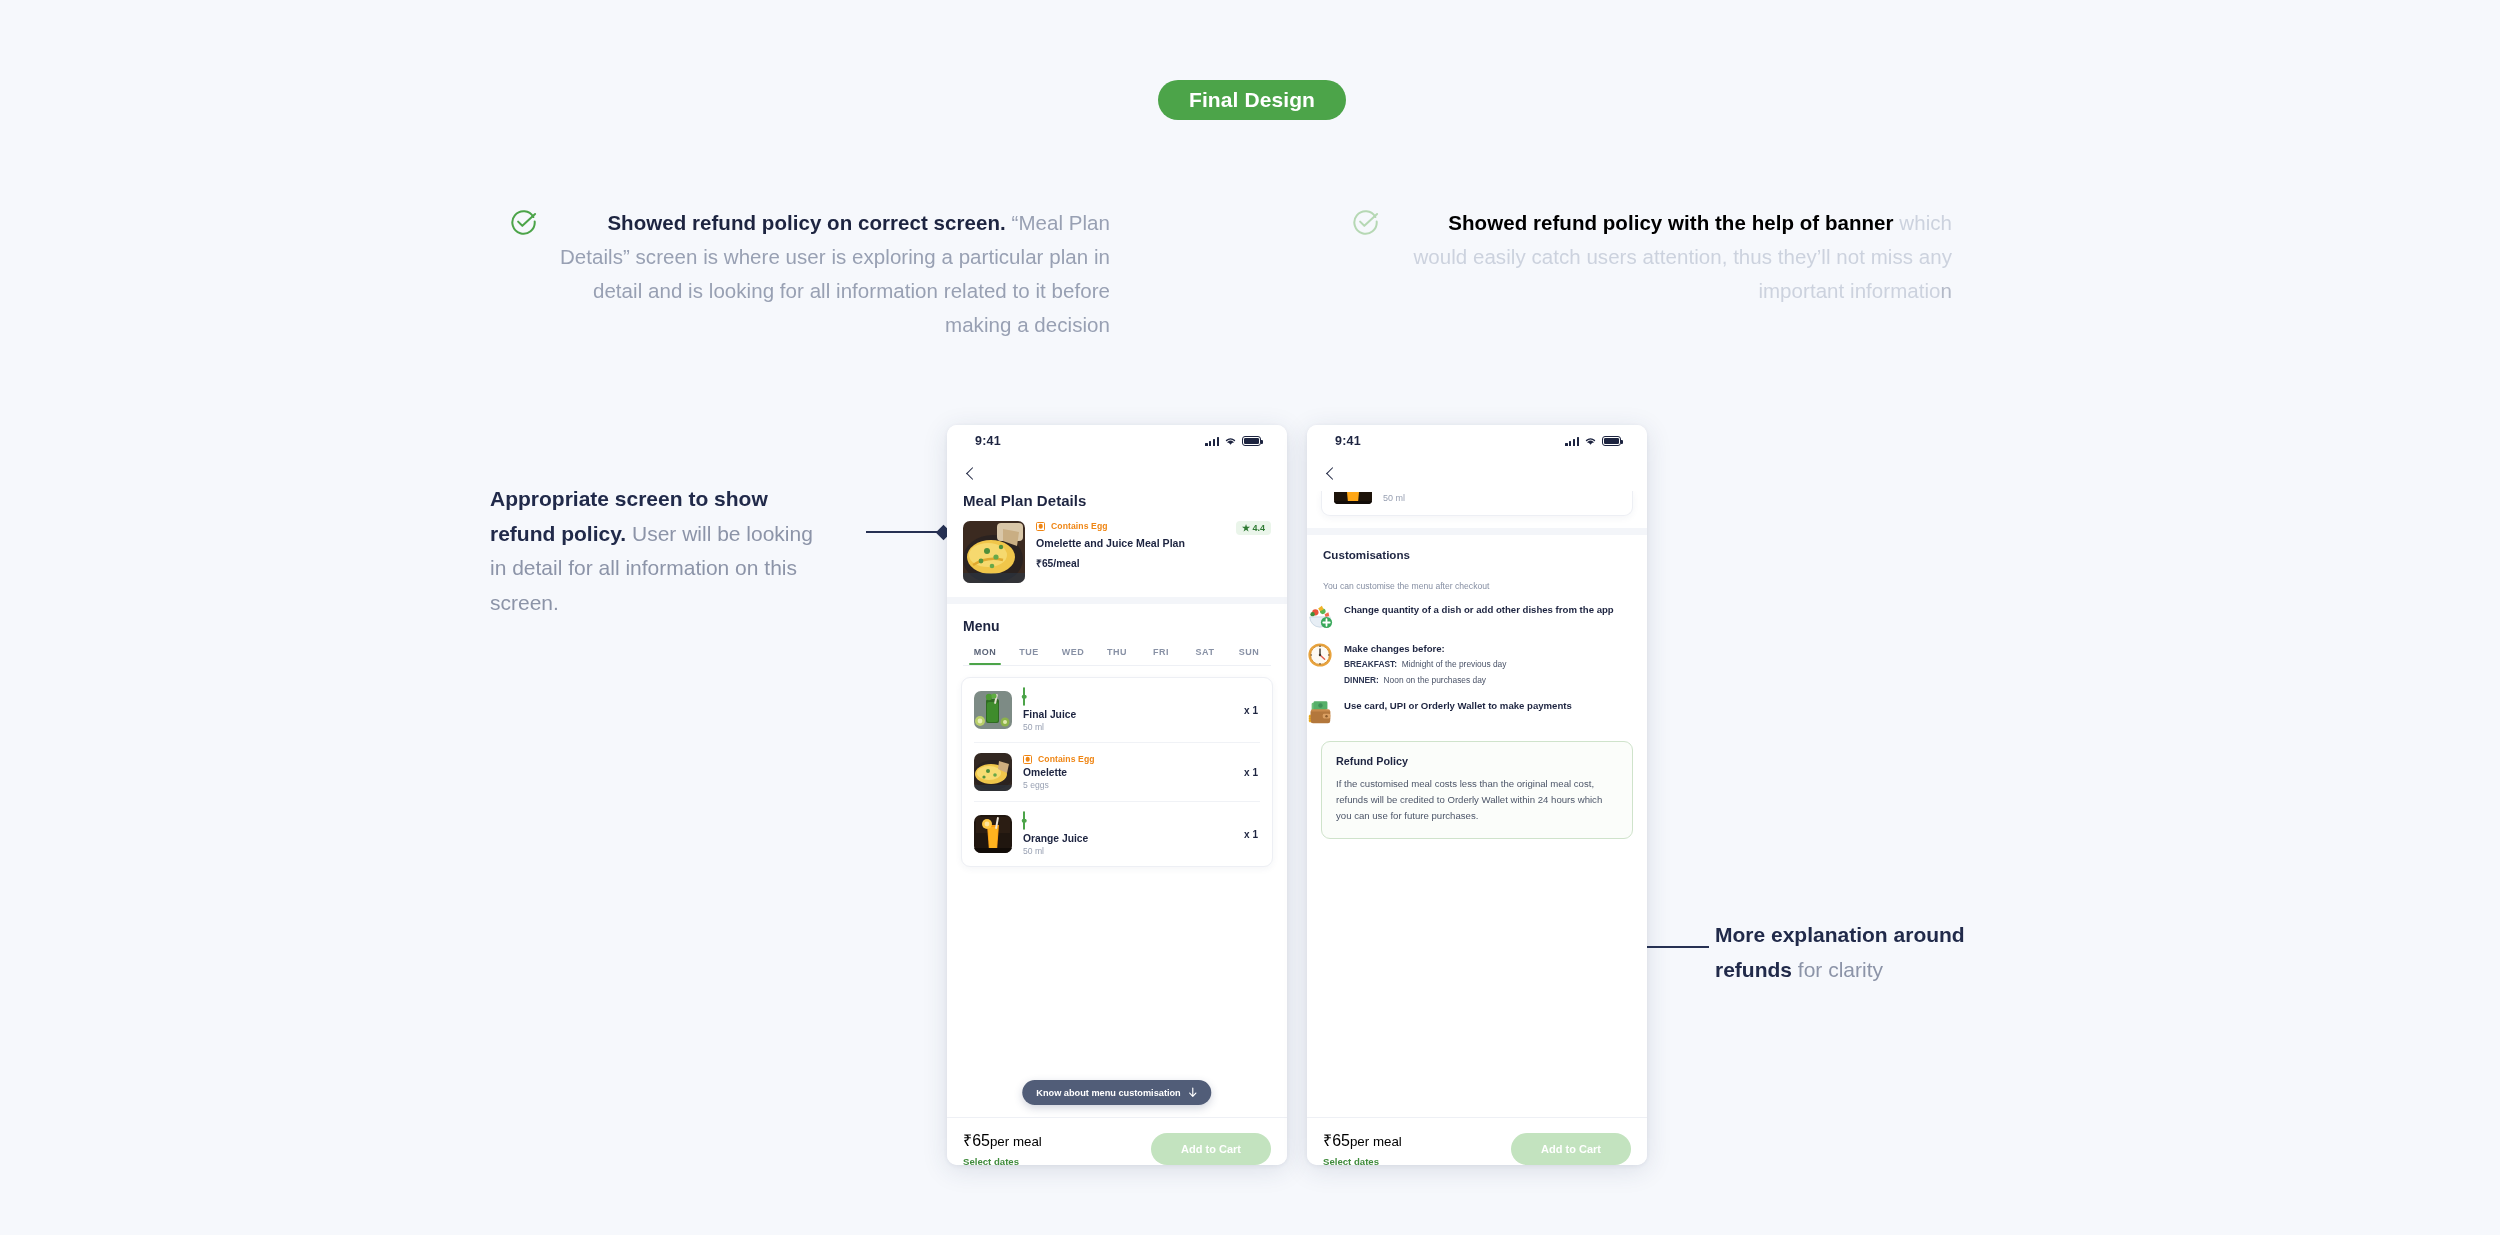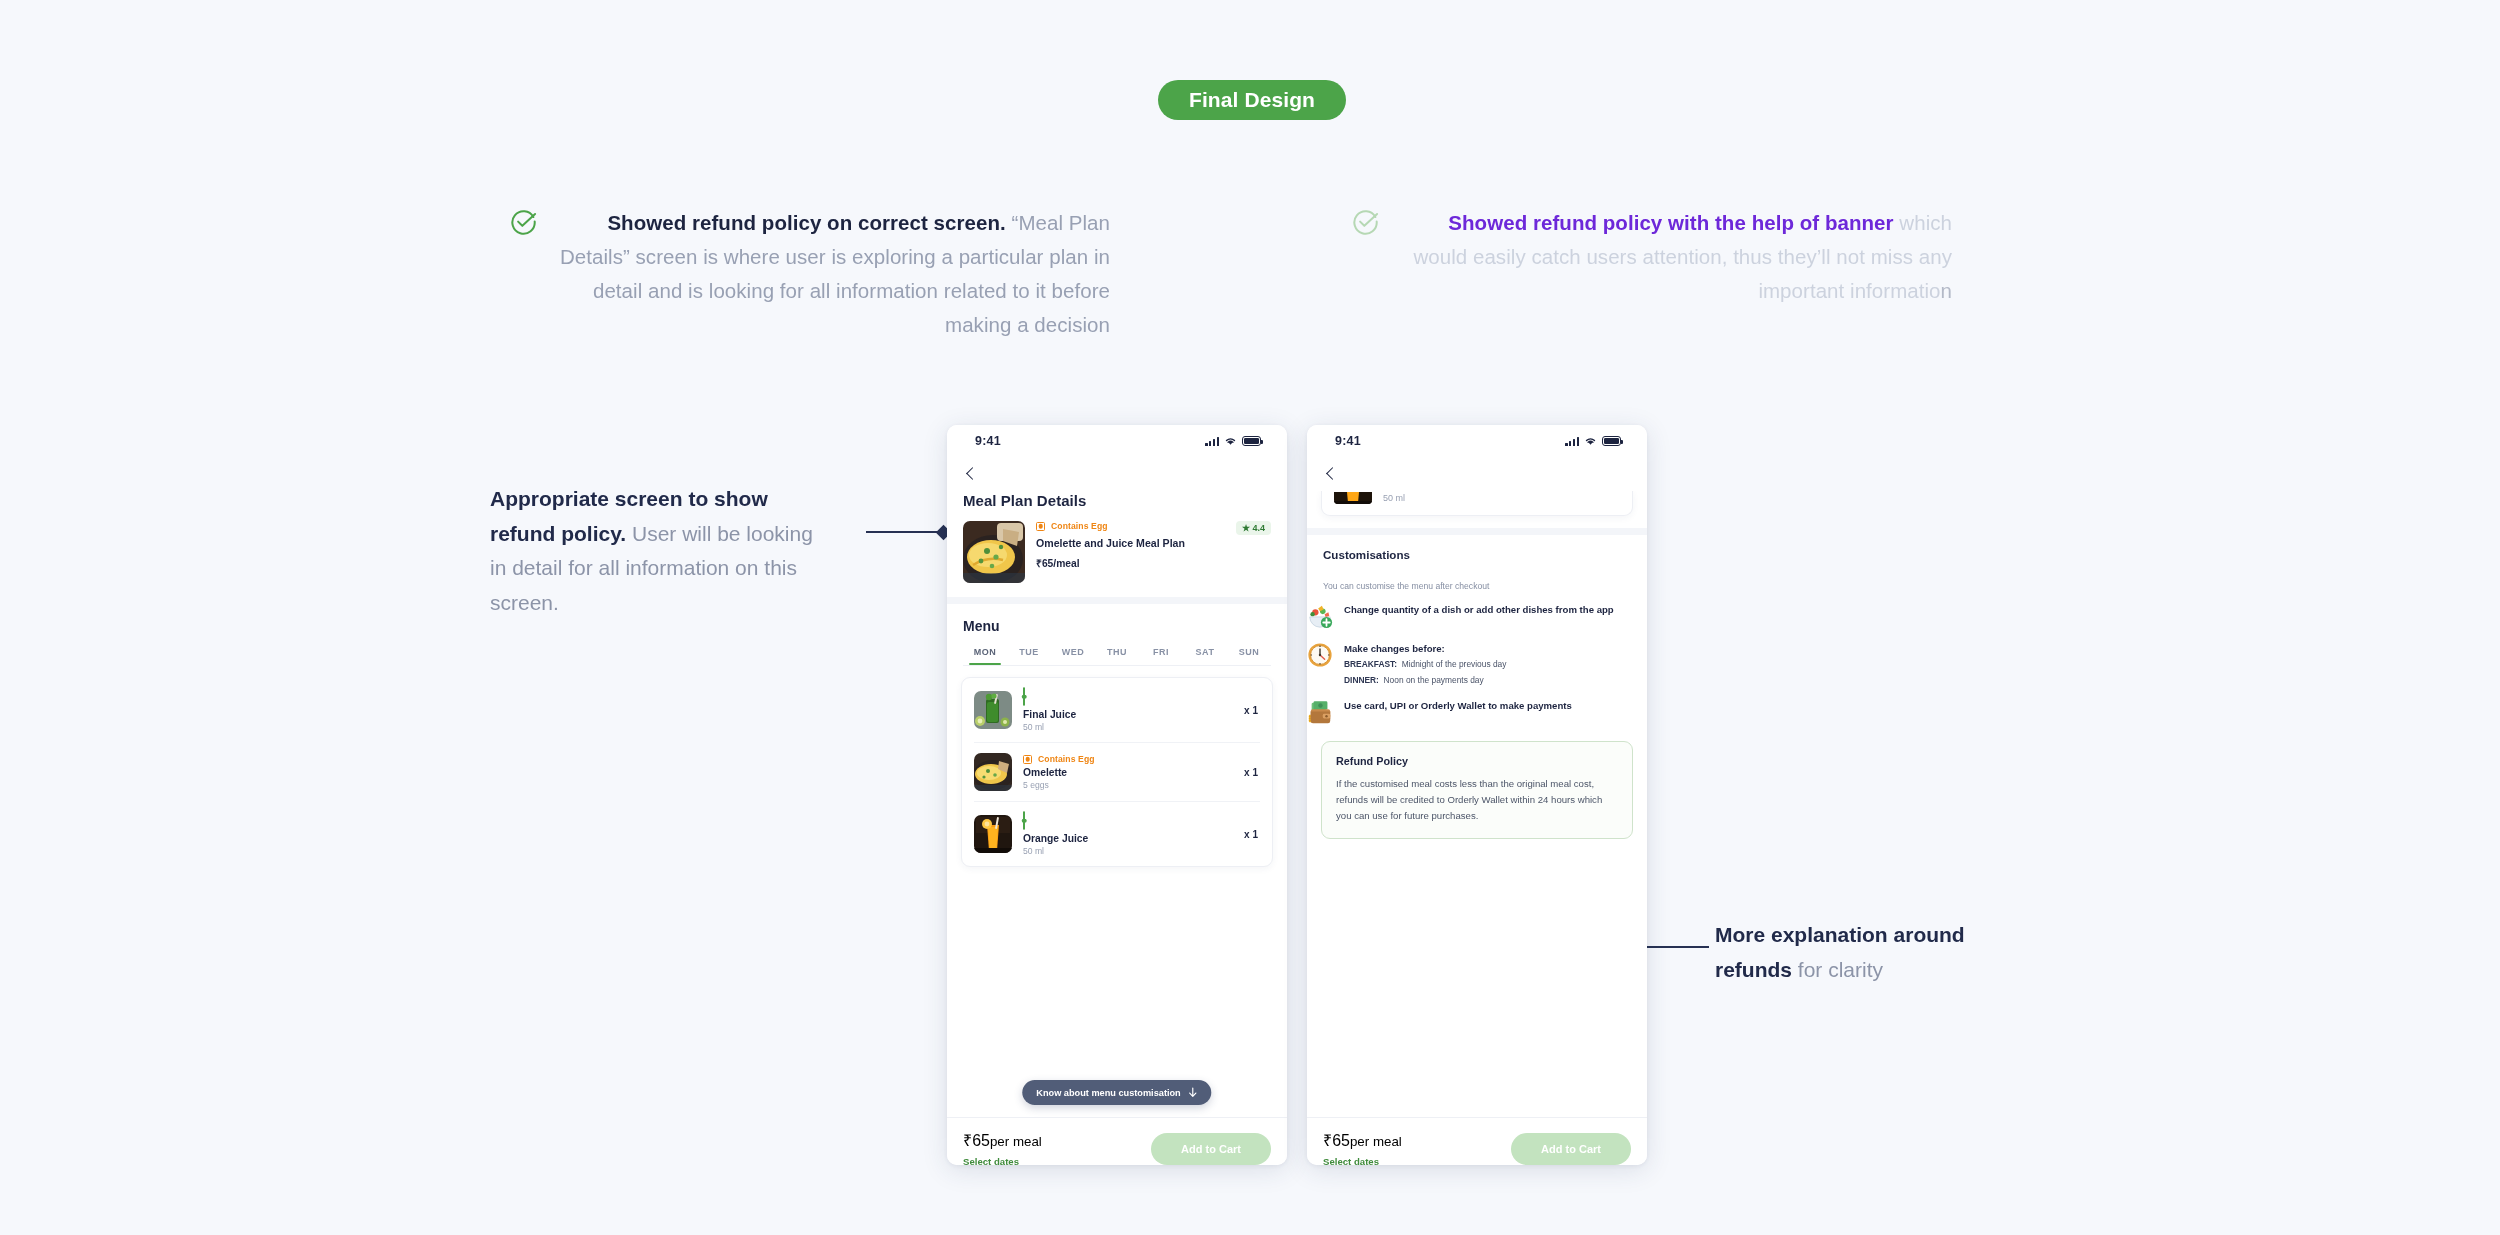--- a/index.html
+++ b/index.html
@@ -24,21 +24,21 @@
   
   .callout { position: absolute; display: flex; gap: 17px; text-align: right; }
   .callout.left  { left: 510px;  top: 206px; width: 600px; }
   .callout.right { left: 1352px; top: 206px; width: 600px; }
   .callout .ck { flex: 0 0 auto; margin-top: 2px; }
   .callout p {
     font-size: 20.5px; line-height: 34px; letter-spacing: .05px;
   }
   .callout.left  p b { color: #1d2440; font-weight: bold; }
   .callout.left  p span.dim { color: #98a0b3; }
-  .callout.right p b { color: #6d28d9; font-weight: bold; }
+  .callout.right p b { color: #000000; font-weight: bold; }
   .callout.right p span.dim { color: #ccd2de; }
   .callout.right p span.tail { color: #b3b9c7; }
 
   
   .anno { position: absolute; }
   .anno p { font-size: 21px; line-height: 34.5px; }
   .anno b { color: #212a4a; font-weight: bold; }
   .anno .dim { color: #8c94a8; }
   .anno-left  { left: 490px; top: 482px; width: 330px; }
   .anno-right { left: 1715px; top: 918px; width: 330px; }
@@ -447,21 +447,21 @@
               <circle cx="4.6" cy="14" r=".9" fill="#6b5636"></circle>
               <circle cx="23.4" cy="14" r=".9" fill="#6b5636"></circle>
               <path d="M14 14V7.6" stroke="#3d3328" stroke-width="1.5" stroke-linecap="round"></path>
               <path d="M14 14l5 4.6" stroke="#e05a4a" stroke-width="1.5" stroke-linecap="round"></path>
               <circle cx="14" cy="14" r="1.3" fill="#3d3328"></circle>
             </svg>
           </span>
           <div class="cust-text">
             <div class="cust-main">Make changes before:</div>
             <div class="cust-kv"><b>BREAKFAST:</b> &nbsp;<span>Midnight of the previous day</span></div>
-            <div class="cust-kv"><b>DINNER:</b> &nbsp;<span>Noon on the payments day</span></div>
+            <div class="cust-kv"><b>DINNER:</b> &nbsp;<span>Noon on the purchases day</span></div>
           </div>
         </div>
 
         <div class="cust-item">
           <span class="cust-emoji">
             <svg width="26" height="26" viewBox="0 0 28 28">
               <rect x="5" y="4" width="15" height="9" rx="1.5" fill="#6ec07a"></rect>
               <rect x="7" y="2.5" width="15" height="9" rx="1.5" fill="#56b06a"></rect>
               <circle cx="14.5" cy="7" r="2.4" fill="#3f8f57"></circle>
               <rect x="2" y="17" width="7" height="8" rx="1" fill="#f0b429"></rect>

